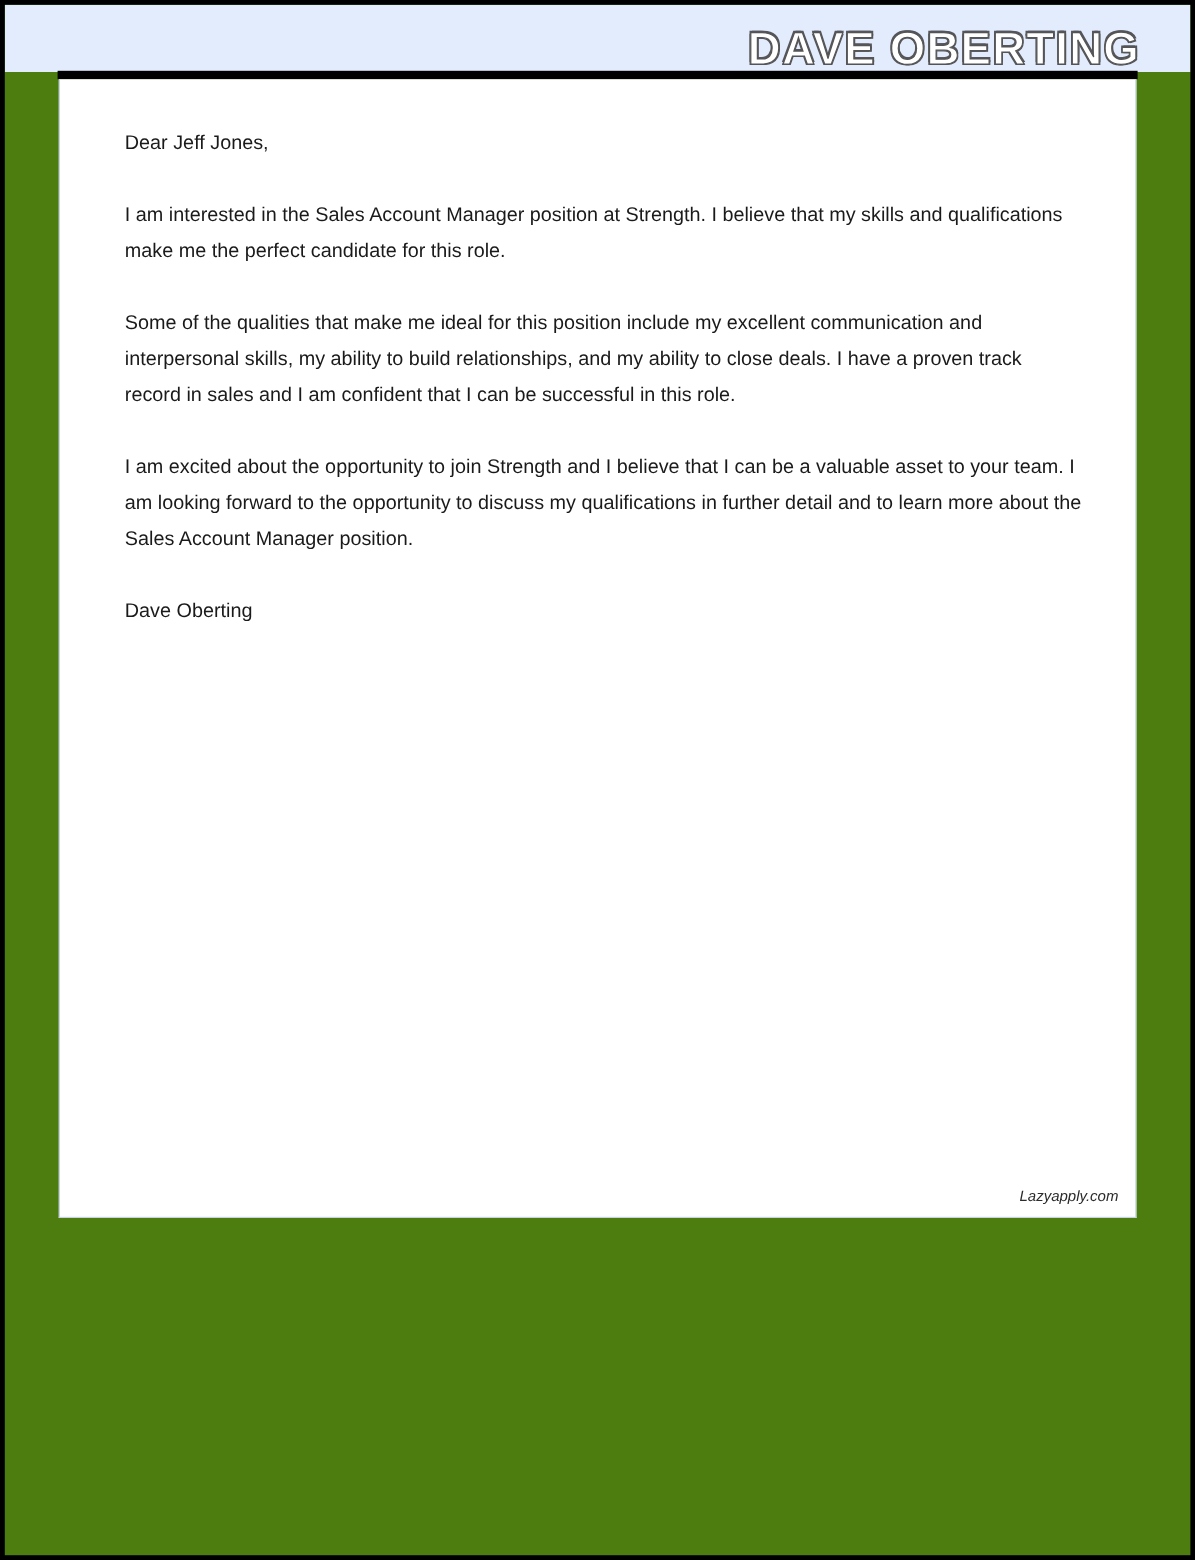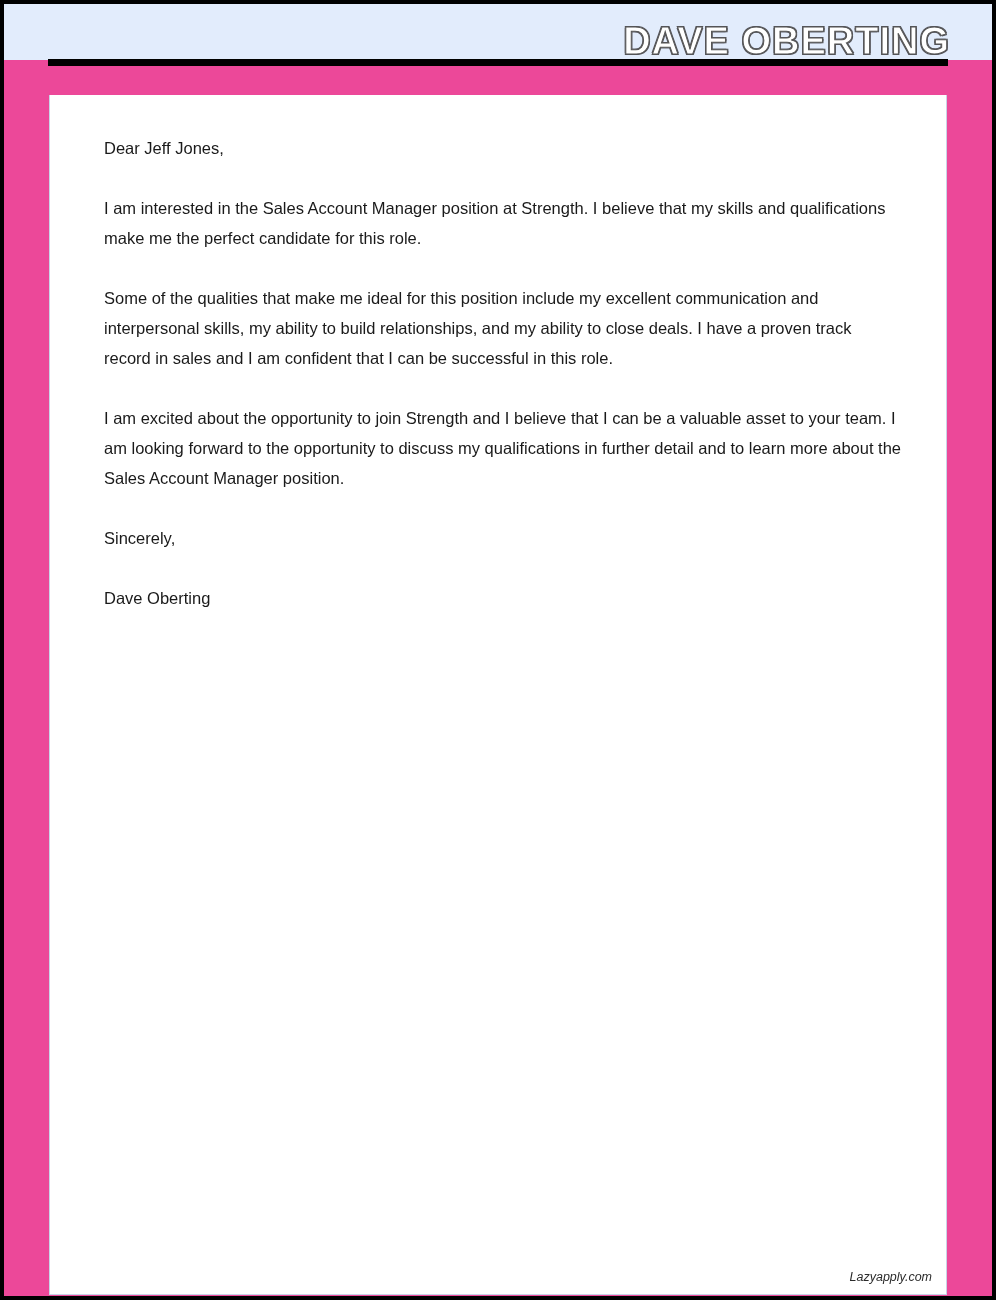--- a/index.html
+++ b/index.html
@@ -11,21 +11,21 @@
     height: 1300px;
     background: #000000;
     font-family: "DejaVu Sans", sans-serif;
   }
   .page {
     position: absolute;
     left: 4px;
     top: 4px;
     width: 988px;
     height: 1292px;
-    background: #ec4899;
+    background: #4d7c0f;
     box-sizing: border-box;
     overflow: hidden;
   }
   .header {
     position: absolute;
     left: 0;
     top: 0;
     width: 988px;
     height: 56px;
     background: #e2ecfc;
@@ -53,26 +53,25 @@
     top: 55px;
     width: 900px;
     height: 7px;
     background: #000000;
   }
   .sheet {
     position: absolute;
     left: 45px;
     top: 62px;
     width: 898px;
-    height: 1200px;
+    height: 949px;
     background: #ffffff;
     border: 1px solid #c8d4e6;
     border-top: none;
     box-sizing: border-box;
-    margin-top: 29px;
   }
   .body-text {
     position: absolute;
     left: 54px;
     top: 38px;
     width: 798px;
     font-family: "Liberation Sans", sans-serif;
     font-size: 16.5px;
     line-height: 30px;
     color: #1a1a1a;
@@ -107,20 +106,19 @@
 
   <div class="rule"></div>
 
   <div class="sheet">
 
     <div class="body-text">
       <p class="para">Dear Jeff Jones,</p>
       <p class="para">I am interested in the Sales Account Manager position at Strength. I believe that my skills and qualifications make me the perfect candidate for this role.</p>
       <p class="para">Some of the qualities that make me ideal for this position include my excellent communication and interpersonal skills, my ability to build relationships, and my ability to close deals. I have a proven track record in sales and I am confident that I can be successful in this role.</p>
       <p class="para">I am excited about the opportunity to join Strength and I believe that I can be a valuable asset to your team. I am looking forward to the opportunity to discuss my qualifications in further detail and to learn more about the Sales Account Manager position.</p>
-      <p class="para">Sincerely,</p>
       <p class="para">Dave Oberting</p>
     </div>
 
     <div class="footer">Lazyapply.com</div>
 
   </div>
 </div>
 
 </body></html>

